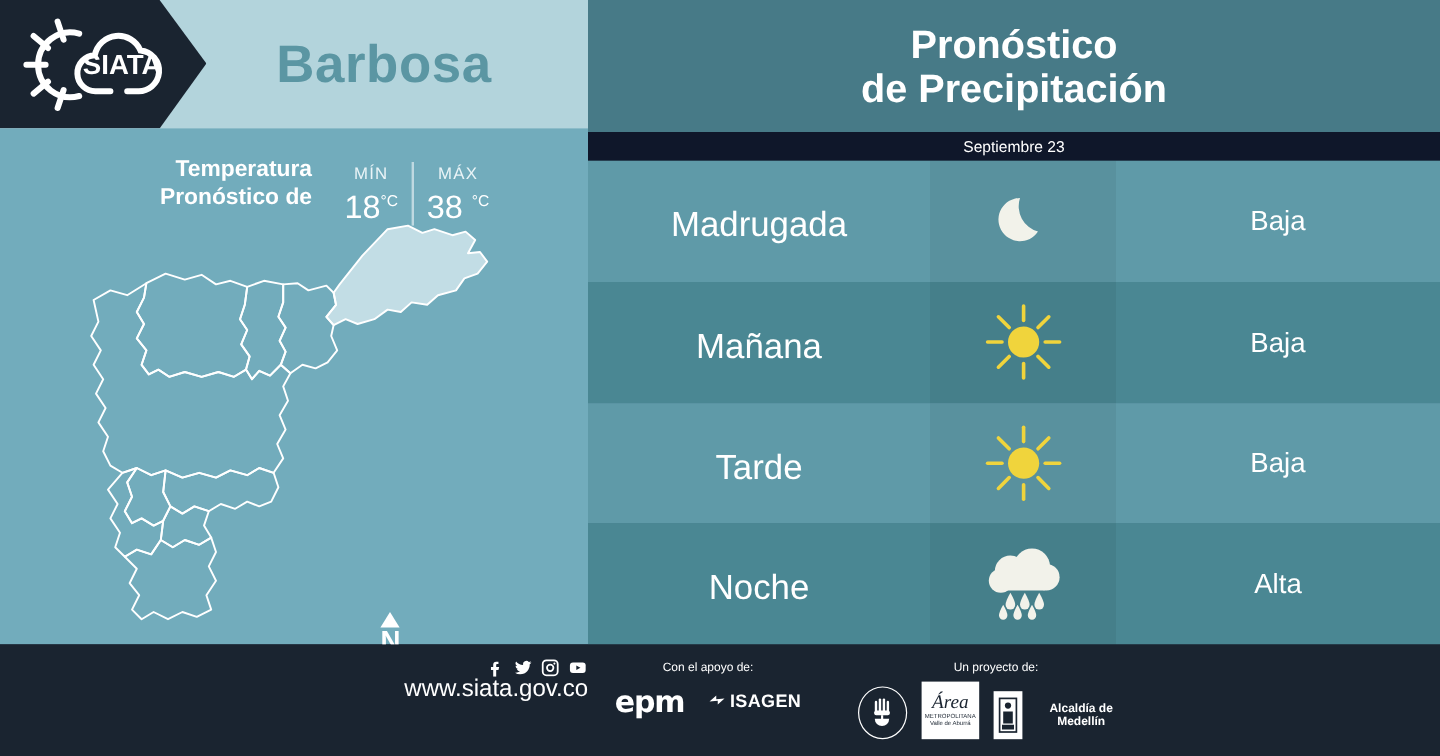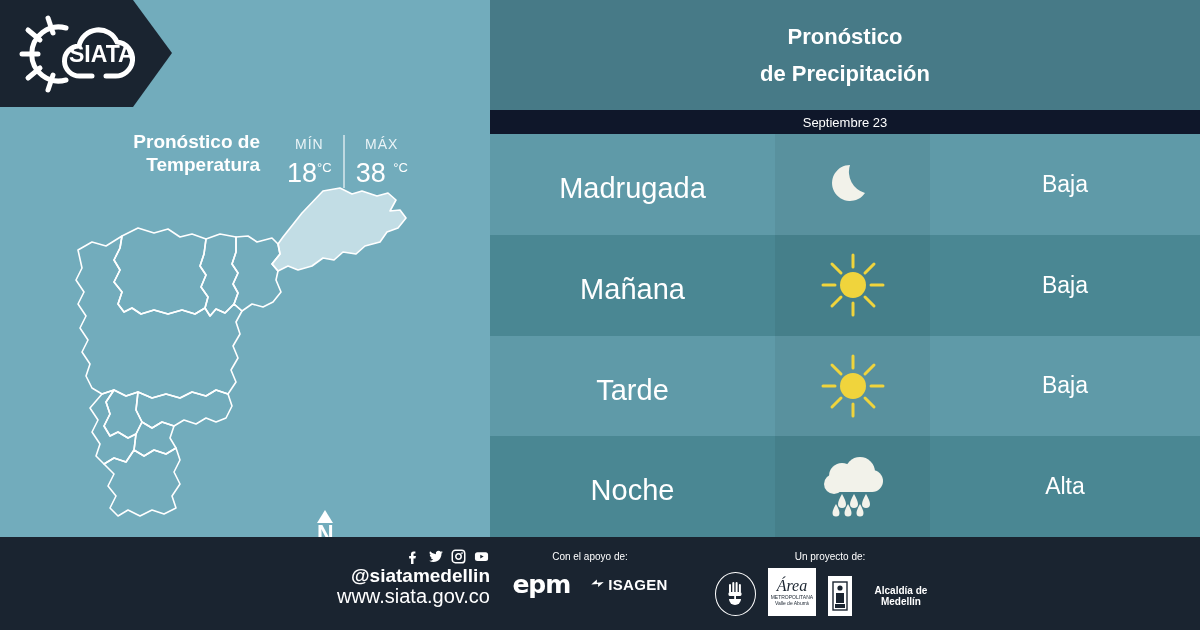--- a/index.html
+++ b/index.html
@@ -60,21 +60,21 @@
   .right-panel{
     position:absolute;left:490px;top:0;width:710px;height:537px;
     background:#4c808d;
   }
   .right-header{
     position:absolute;left:0;top:0;width:710px;height:110px;
     background:#477a87;
     display:flex;flex-direction:column;align-items:center;justify-content:center;
   }
   .fc-title{
-    font-size:22px;font-weight:bold;color:#ffffff;text-align:center;
+    font-size:33px;font-weight:bold;color:#ffffff;text-align:center;
     line-height:37px;
   }
   .date-bar{
     position:absolute;left:0;top:110px;width:710px;height:24px;
     background:#0f172a;
     display:flex;align-items:center;justify-content:center;
     font-size:13px;color:#ffffff;
   }
   .rows{position:absolute;left:0;top:134px;width:710px;height:403px;}
   .row{position:relative;width:710px;height:100.75px;display:flex;align-items:center;}
@@ -131,40 +131,43 @@
     display:flex;align-items:center;justify-content:center;
   }
 </style>
 </head>
 <body>
 
 <div class="poster">
 
   <div class="left-panel">
 
+    <div class="left-header">
+      <div class="city-name">Barbosa</div>
+    </div>
 
     <div class="logo-badge">
       <svg class="logo-svg" width="140" height="84" viewBox="0 0 140 84">
         <g stroke="#ffffff" stroke-width="5" stroke-linecap="round" fill="none">
           <line x1="8" y1="42" x2="24" y2="42"></line>
           <line x1="14" y1="18" x2="26" y2="28"></line>
           <line x1="14" y1="66" x2="26" y2="56"></line>
           <line x1="34" y1="6" x2="39" y2="21"></line>
           <line x1="34" y1="78" x2="39" y2="63"></line>
           <path d="M52 16 A27 27 0 1 0 52 68" stroke-width="5"></path>
           <path d="M78 64 h-12 a15 15 0 0 1 -1 -30 a20 20 0 0 1 38 -4 a16 16 0 0 1 -3 34 h-8" stroke-width="5"></path>
         </g>
         <text x="55" y="50" font-family="Liberation Sans, sans-serif" font-size="23" font-weight="bold" fill="#ffffff">SIATA</text>
       </svg>
     </div>
 
     <div class="temp-block">
       <div class="temp-title">
+        <div>Temperatura</div>
         <div>Pronóstico de</div>
-        <div>Temperatura</div>
       </div>
       <div class="temp-minmax">
         <div class="temp-cell">
           <div class="temp-lab">MÍN</div>
           <div class="temp-val"><span>18</span><sup>°C</sup></div>
         </div>
         <div class="temp-cell divider">
           <div class="temp-lab">MÁX</div>
           <div class="temp-val"><span>38</span> <sup>°C</sup></div>
         </div>
@@ -301,21 +304,20 @@
         <svg width="15" height="15" viewBox="0 0 24 24">
           <rect x="2" y="2" width="20" height="20" rx="5" fill="none" stroke="#fff" stroke-width="2.4"></rect>
           <circle cx="12" cy="12" r="4.3" fill="none" stroke="#fff" stroke-width="2.4"></circle>
           <circle cx="17.6" cy="6.4" r="1.4" fill="#fff"></circle>
         </svg>
         <svg width="17" height="15" viewBox="0 0 24 24">
           <rect x="1.5" y="5" width="21" height="14" rx="4" fill="#fff"></rect>
           <path d="M10 9l5.5 3L10 15z" fill="#1a2430"></path>
         </svg>
       </div>
-      <div class="f-handle">@siatamedellin</div>
       <div class="f-web">
         <svg width="14" height="14" viewBox="0 0 24 24">
           <circle cx="12" cy="12" r="10" fill="none" stroke="#fff" stroke-width="1.8"></circle>
           <ellipse cx="12" cy="12" rx="4.5" ry="10" fill="none" stroke="#fff" stroke-width="1.6"></ellipse>
           <line x1="2" y1="12" x2="22" y2="12" stroke="#fff" stroke-width="1.6"></line>
           <line x1="4" y1="6.5" x2="20" y2="6.5" stroke="#fff" stroke-width="1.3"></line>
           <line x1="4" y1="17.5" x2="20" y2="17.5" stroke="#fff" stroke-width="1.3"></line>
         </svg>
         <span>www.siata.gov.co</span>
       </div>

